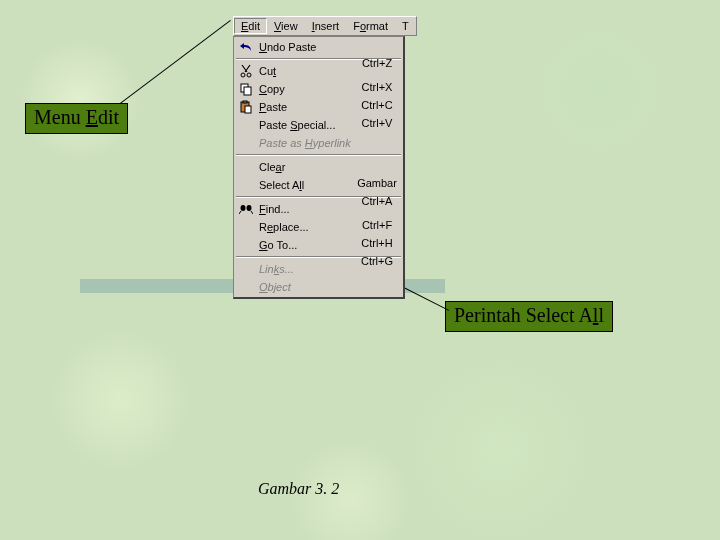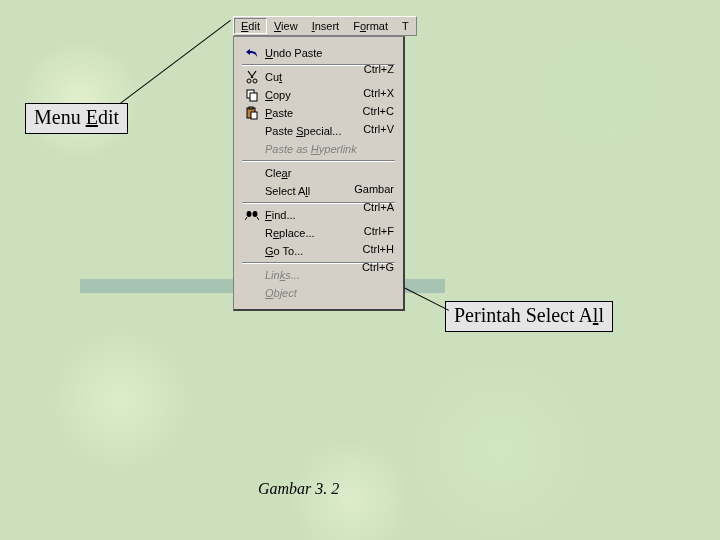--- a/index.html
+++ b/index.html
@@ -12,21 +12,21 @@
       radial-gradient(circle at 600px 90px, rgba(200,225,190,0.7) 0, transparent 80px),
       radial-gradient(circle at 120px 400px, rgba(230,245,210,0.6) 0, transparent 70px),
       radial-gradient(circle at 500px 450px, rgba(210,232,195,0.7) 0, transparent 90px),
       radial-gradient(circle at 350px 500px, rgba(235,248,215,0.5) 0, transparent 60px);
     font-family: "Tahoma", sans-serif;
     position: relative;
     overflow: hidden;
   }
   .callout {
     position: absolute;
-    background: #e5e5e5;
+    background: #4d7c0f;
     border: 1px solid #000;
     padding: 2px 8px 4px 8px;
     font-family: "Times New Roman", serif;
     font-size: 20px;
   }
   .callout .u { text-decoration: underline; }
   .line {
     position: absolute;
     border-top: 1px solid #000;
     transform-origin: 0 0;
@@ -62,40 +62,40 @@
   .dropdown {
     position: absolute;
     left: 233px;
     top: 36px;
     width: 172px;
     background: #d4d0c8;
     border: 1px solid #808080;
     border-right: 2px solid #404040;
     border-bottom: 2px solid #404040;
     font-size: 11px;
-    padding: 7px;
+    padding: 1px;
   }
   .row {
     display: flex;
     align-items: center;
     height: 18px;
     padding: 0 2px;
   }
   .icon {
     width: 18px;
     height: 16px;
     display: flex;
     align-items: center;
     justify-content: center;
     margin-right: 4px;
     flex: none;
   }
   .label { flex: 1; white-space: nowrap; }
   .label .u { text-decoration: underline; }
-  .shortcut { width: 46px; text-align: right; margin-top: 32px; }
+  .shortcut { width: 46px; text-align: center; margin-top: 32px; }
   .disabled { color: #808080; font-style: italic; }
   .sep {
     height: 0;
     border-top: 1px solid #808080;
     border-bottom: 1px solid #fff;
     margin: 2px 1px;
   }
   .caption {
     position: absolute;
     font-family: "Times New Roman", serif;

